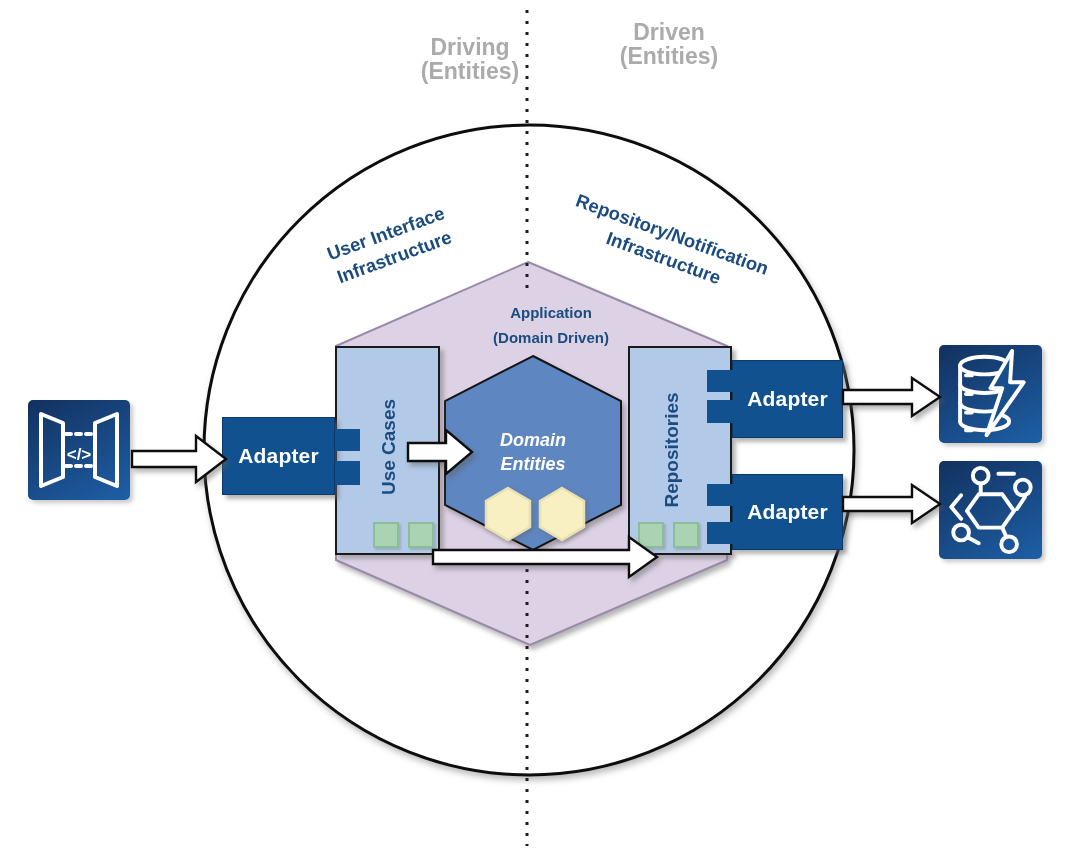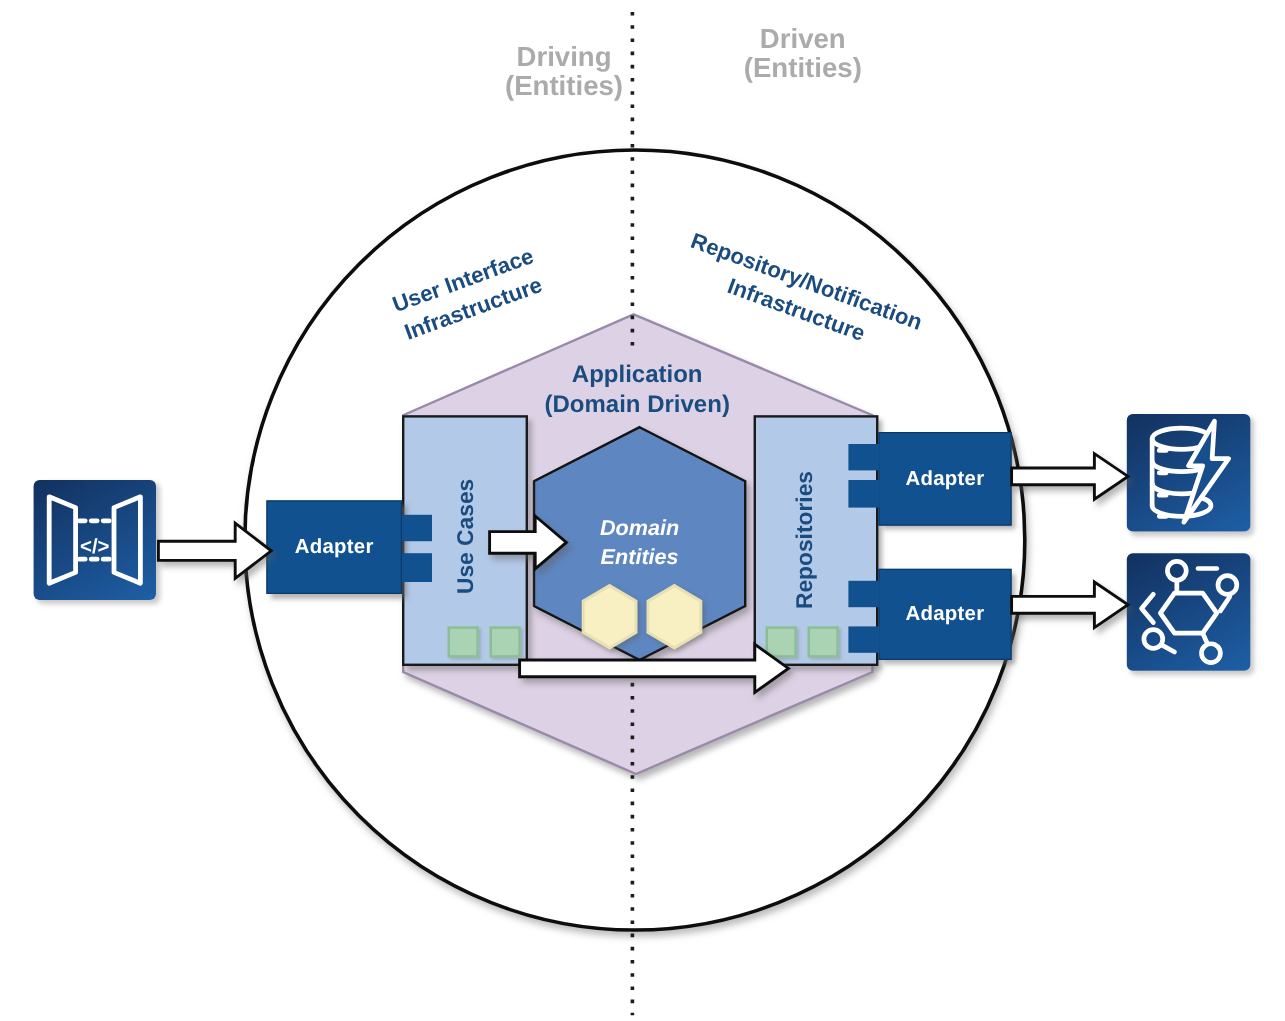--- a/index.html
+++ b/index.html
@@ -22,37 +22,37 @@
   .port-box{
     position:absolute;background:var(--port-light-blue,#B3C9E8);
     border:2px solid #1a1a1a;box-shadow:4px 4px 4px rgba(110,110,110,.45);
     box-sizing:border-box;z-index:2;
   }
   .adapter{
     position:absolute;background:var(--adapter-blue,#11518F);
     border:1px solid #0c3a68;box-shadow:4px 4px 4px rgba(110,110,110,.5);
     box-sizing:border-box;z-index:3;
     display:flex;align-items:center;justify-content:center;
-    color:#fff;font-weight:bold;font-size:17px;letter-spacing:.2px;
+    color:#fff;font-weight:bold;font-size:21px;letter-spacing:.2px;
   }
   .prong{position:absolute;background:var(--adapter-blue,#11518F);z-index:3;}
   .green-sq{
     position:absolute;width:26px;height:26px;
     background:var(--component-green,#A9D3B2);border:2px solid #8abd98;
     box-sizing:border-box;box-shadow:2px 2px 2px rgba(120,120,120,.35);
   }
   
   .lbl{position:absolute;transform:translate(-50%,-50%);text-align:center;
        font-weight:bold;white-space:nowrap;z-index:5;}
   .lbl .ln{display:block;}
   .gray-lbl{color:var(--label-gray,#ABABAB);font-size:23px;line-height:24px;margin-left:48px;}
   .zone-lbl{color:var(--label-navy,#1B4C80);font-size:18.5px;line-height:25px;}
   .zone-left{transform:translate(-50%,-50%) rotate(-20deg);}
   .zone-right{transform:translate(-50%,-50%) rotate(20deg);}
-  .app-lbl{color:var(--label-navy,#1B4C80);font-size:20px;line-height:25px;}
+  .app-lbl{color:var(--label-navy,#1B4C80);font-size:15px;line-height:25px;margin-left:20px;}
   .domain-lbl{color:#ffffff;font-size:18px;line-height:24px;z-index:5;font-style:italic;}
   .port-lbl{color:var(--label-navy,#1B4C80);font-size:19px;
             transform:translate(-50%,-50%) rotate(-90deg);}
   
   .icon-tile{
     position:absolute;border-radius:5px;z-index:2;
     box-shadow:3px 3px 4px rgba(120,120,120,.4);
     background:linear-gradient(150deg,#12315f 0%,#1e5fa6 100%);
   }
   .icon-tile svg{width:100%;height:100%;}

